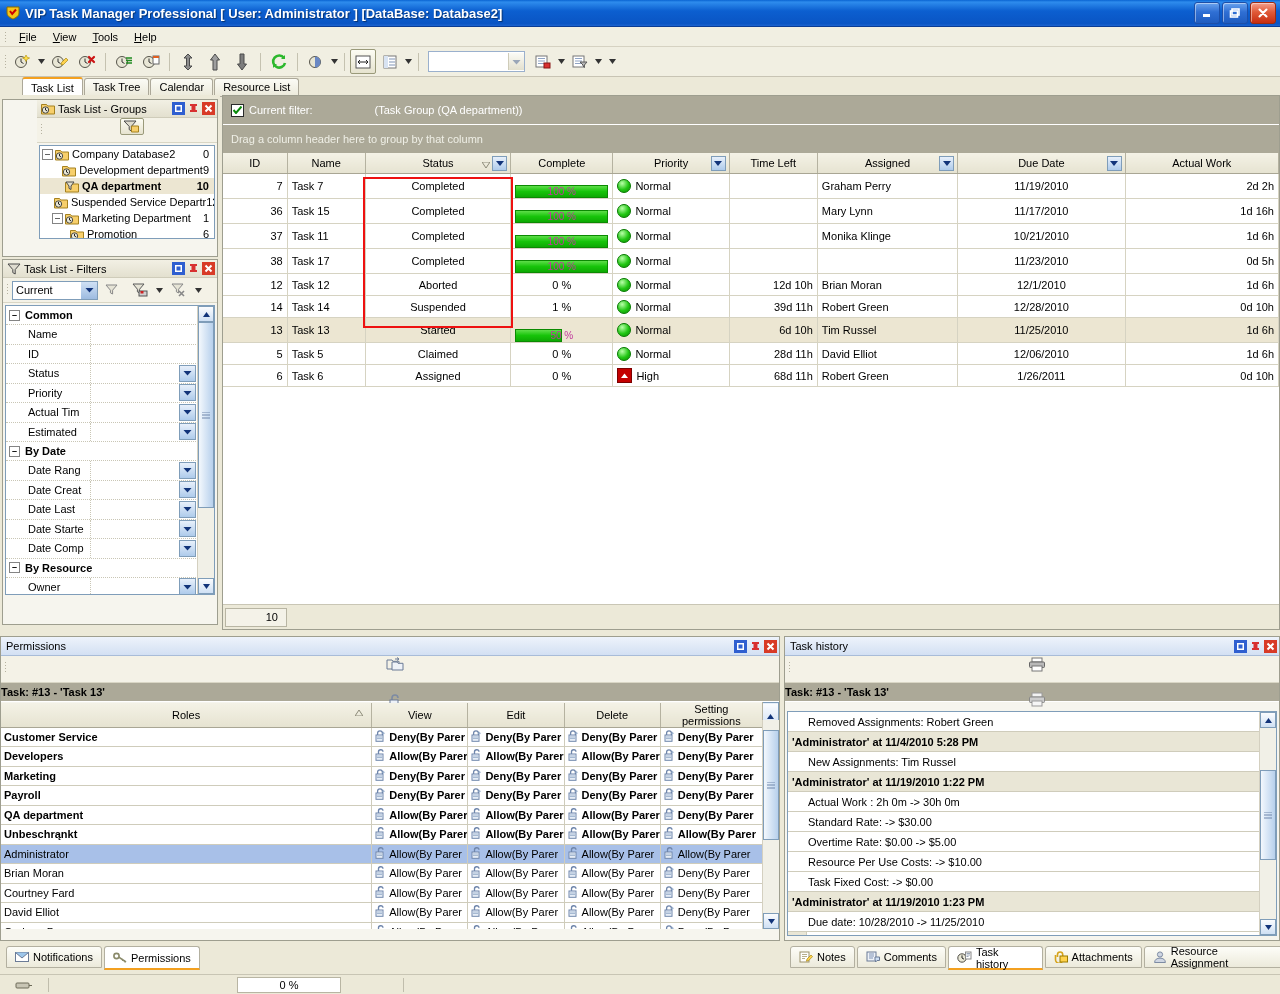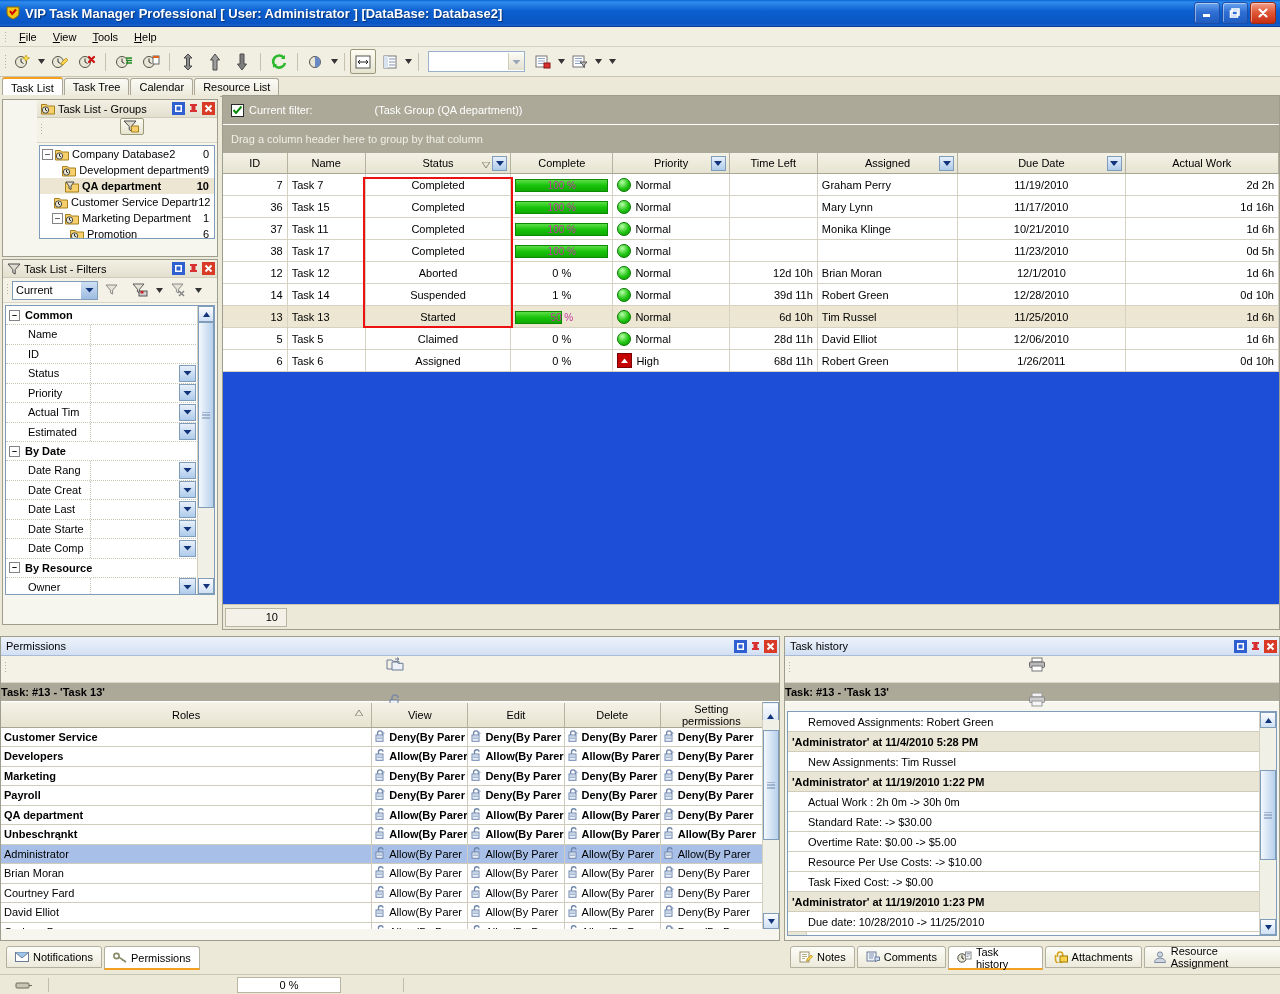--- a/index.html
+++ b/index.html
@@ -70,21 +70,21 @@
   .tcaret{width:9px;height:23px;display:flex;align-items:center;justify-content:center;}
   .tcombo{
     width:95px;height:19px;border:1px solid #9ab0cd;background:#fff;
     display:flex;align-items:center;justify-content:flex-end;margin:0 4px;
   }
   .tcombo .arw{width:15px;height:17px;display:flex;align-items:center;justify-content:center;background:linear-gradient(to bottom,#fbfbf6,#e3e0ce);border-left:1px solid #cfccb9;}
 
   
   .maintabs{
     height:19px;background:#ece9d8;display:flex;align-items:flex-end;
-    padding-left:2px;gap:1px;border-bottom:1px solid #aca899;
+    padding-left:2px;gap:1px;border-bottom:1px solid #aca899;margin-left:20px;
   }
   .mtab{
     height:17px;padding:0 8px;font-size:11px;line-height:17px;
     background:linear-gradient(to bottom,#fbfbf5,#eceadb);
     border:1px solid #aca899;border-bottom:none;
     border-radius:3px 3px 0 0;color:#000;
   }
   .mtab.active{
     background:#fff;border-color:#aca899;position:relative;top:1px;height:18px;line-height:18px;
     border-top:2px solid #f3a020;
@@ -133,42 +133,42 @@
   .frow{height:18.5px;display:flex;align-items:stretch;border-bottom:1px dotted #c9c6b5;font-size:11px;}
   .frow .fl{width:85px;padding-left:22px;display:flex;align-items:center;border-right:1px dotted #c9c6b5;box-sizing:border-box;overflow:hidden;white-space:nowrap;}
   .frow .fv{flex:1;display:flex;align-items:center;justify-content:flex-end;padding-right:2px;}
   .ddbtn{width:15px;height:15px;background:linear-gradient(to bottom,#e8f0fb,#aecbeb);border:1px solid #7f9db9;display:flex;align-items:center;justify-content:center;}
 
   .vscroll{position:absolute;right:0;top:0;width:16px;bottom:0;background:#f1f0e7;border-left:1px solid #d4d0c0;}
   .vsb-arrow{height:16px;background:linear-gradient(to bottom,#fbfcfe,#cfe0f4);border:1px solid #7f9db9;box-sizing:border-box;display:flex;align-items:center;justify-content:center;}
   .vsb-thumb{background:linear-gradient(to right,#f3f8fd,#b7d0ec);border:1px solid #7f9db9;box-sizing:border-box;}
 
   
-  .center{position:absolute;left:222px;top:0;right:0;height:535px;background:#1d4ed8;border:1px solid #9e9e8f;box-sizing:border-box;}
+  .center{position:absolute;left:222px;top:0;right:0;height:535px;background:#ffffff;border:1px solid #9e9e8f;box-sizing:border-box;}
   .curfilter{height:28px;background:#aca998;display:flex;align-items:center;padding-left:8px;font-size:11px;color:#fff;border-bottom:1px solid #fff;}
   .chk{width:11px;height:11px;background:#fff;border:1px solid #2a2a2a;margin-right:5px;display:flex;align-items:center;justify-content:center;}
   .filterval{margin-left:62px;}
   .groupbar{height:28px;background:#aca998;display:flex;align-items:center;padding-left:8px;font-size:11px;color:#efefe6;}
 
   table.gr{border-collapse:collapse;width:100%;table-layout:fixed;font-size:11px;}
   table.gr th{
     height:20px;background:linear-gradient(to bottom,#f4f2e6,#e6e3d1);
     border-right:1px solid #b5b2a0;border-bottom:1px solid #a9a694;
     font-weight:normal;color:#000;position:relative;padding:0 4px;
   }
   table.gr th .hdrbtn{position:absolute;right:3px;top:3px;width:13px;height:13px;background:linear-gradient(to bottom,#e8f0fb,#aecbeb);border:1px solid #7f9db9;display:flex;align-items:center;justify-content:center;}
   table.gr th .sortarr{position:absolute;right:20px;top:5px;}
   table.gr td{
     height:21px;border-right:1px solid #d6d3c2;border-bottom:1px solid #d6d3c2;
     padding:0 4px;white-space:nowrap;overflow:hidden;background:#fff;
   }
   tr.selrow td{background:#ece6d2;}
   .num{text-align:right;}
   .ctr{text-align:center;}
-  .pbarwrap{position:relative;height:13px;margin-top:1px;background:transparent;}
+  .pbarwrap{position:relative;height:13px;margin-top:11px;background:transparent;}
   .pbar{position:absolute;left:0;top:0;height:13px;background:linear-gradient(to bottom,#5ede49,#17c40a 50%,#0ea903);border:1px solid #0b8a02;box-sizing:border-box;}
   .pbar-lbl{position:absolute;left:0;right:0;top:0;height:13px;line-height:13px;text-align:center;color:#c0389d;font-size:10px;}
   .prio{display:flex;align-items:center;gap:4px;}
   .ball{width:12px;height:12px;border-radius:50%;background:radial-gradient(circle at 35% 28%,#b8ffa8,#21c613 55%,#0b8d04);border:1px solid #0a7a03;flex:0 0 auto;}
   .hi{width:13px;height:13px;background:#c40000;border:1px solid #7c0000;display:flex;align-items:center;justify-content:center;flex:0 0 auto;}
 
   .gridfoot{position:absolute;left:0;right:0;bottom:0;height:24px;background:#ece9d8;border-top:1px solid #c9c6b5;display:flex;align-items:center;padding:0 2px;}
   .gridfoot .cnt{width:62px;height:19px;border:1px solid #b8b5a3;background:#f4f2e8;display:flex;align-items:center;justify-content:flex-end;padding-right:8px;font-size:11px;box-sizing:border-box;}
 
   .redbox{position:absolute;border:2px solid #ee1111;pointer-events:none;}
@@ -509,21 +509,21 @@
             <span>QA department</span>
             <span class="tnum">10</span>
           </div>
           <div class="trow" style="padding-left:14px">
             <span class="ind" style="width:11px"></span>
             <span class="folder"><svg width="14" height="13" viewBox="0 0 14 13">
                   <path d="M.5 2.5h5l1.2 1.5H13.5v8H.5z" fill="#f7cf6b" stroke="#a5811f"></path>
                   <circle cx="4.5" cy="8" r="3.2" fill="#e9e7d6" stroke="#4e4c44"></circle>
                   <path d="M4.5 5.8V8l1.7 1" stroke="#222" fill="none"></path>
                 </svg></span>
-            <span>Customer Service Departr</span>
+            <span>Suspended Service Departr</span>
             <span class="tnum">12</span>
           </div>
           <div class="trow" style="padding-left:12px">
             <span class="expander">–</span>
             <span class="folder"><svg width="14" height="13" viewBox="0 0 14 13">
                   <path d="M.5 2.5h5l1.2 1.5H13.5v8H.5z" fill="#f7cf6b" stroke="#a5811f"></path>
                   <circle cx="4.5" cy="8" r="3.2" fill="#e9e7d6" stroke="#4e4c44"></circle>
                   <path d="M4.5 5.8V8l1.7 1" stroke="#222" fill="none"></path>
                 </svg></span>
             <span>Marketing Department</span>

